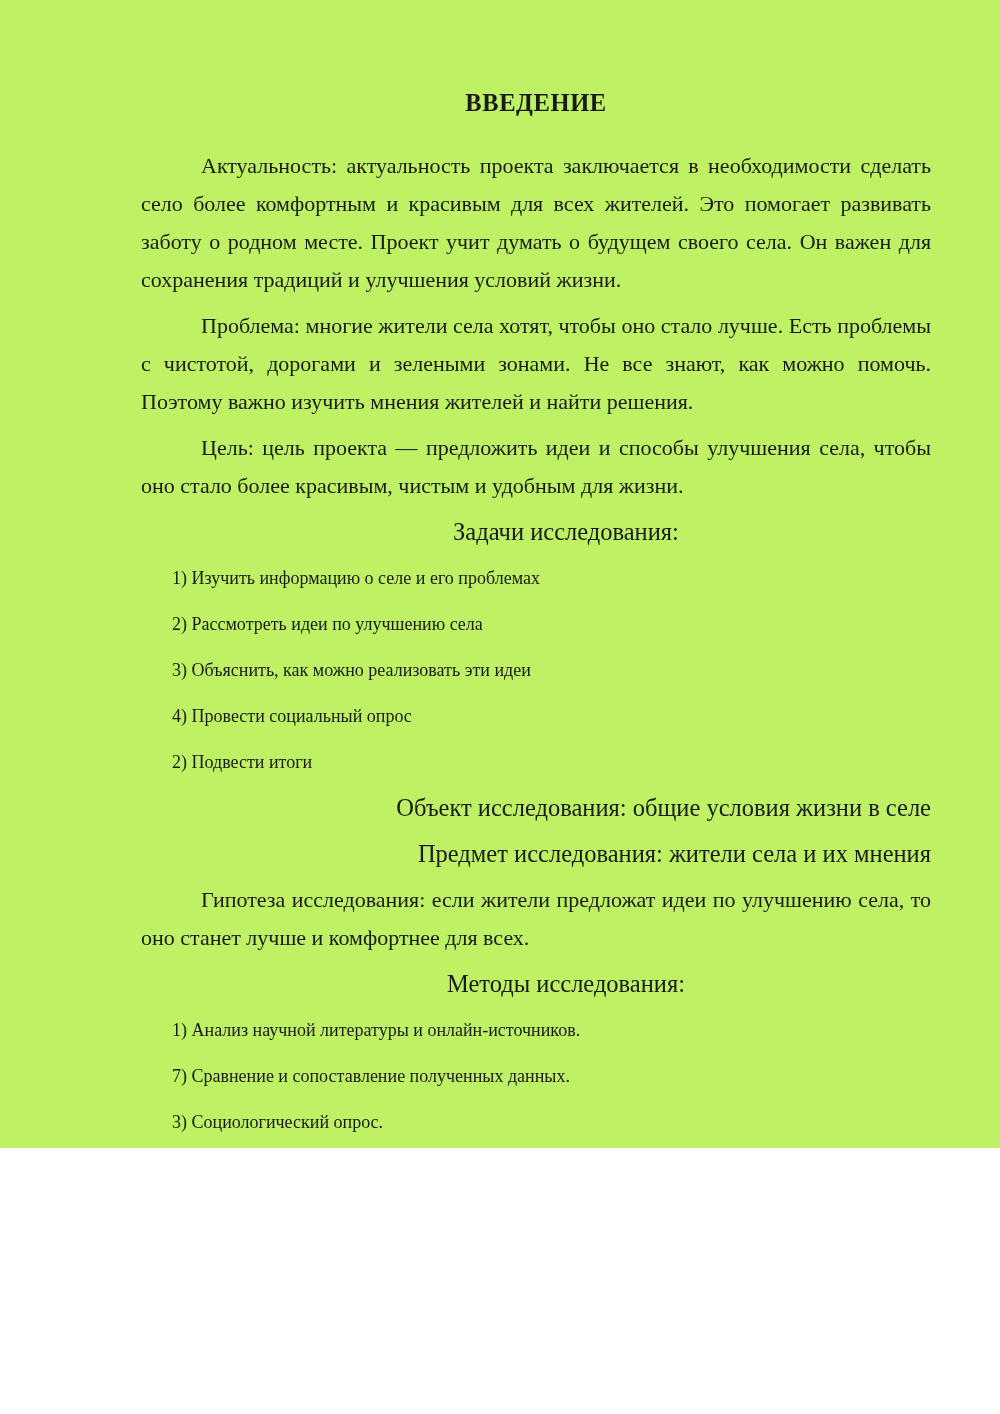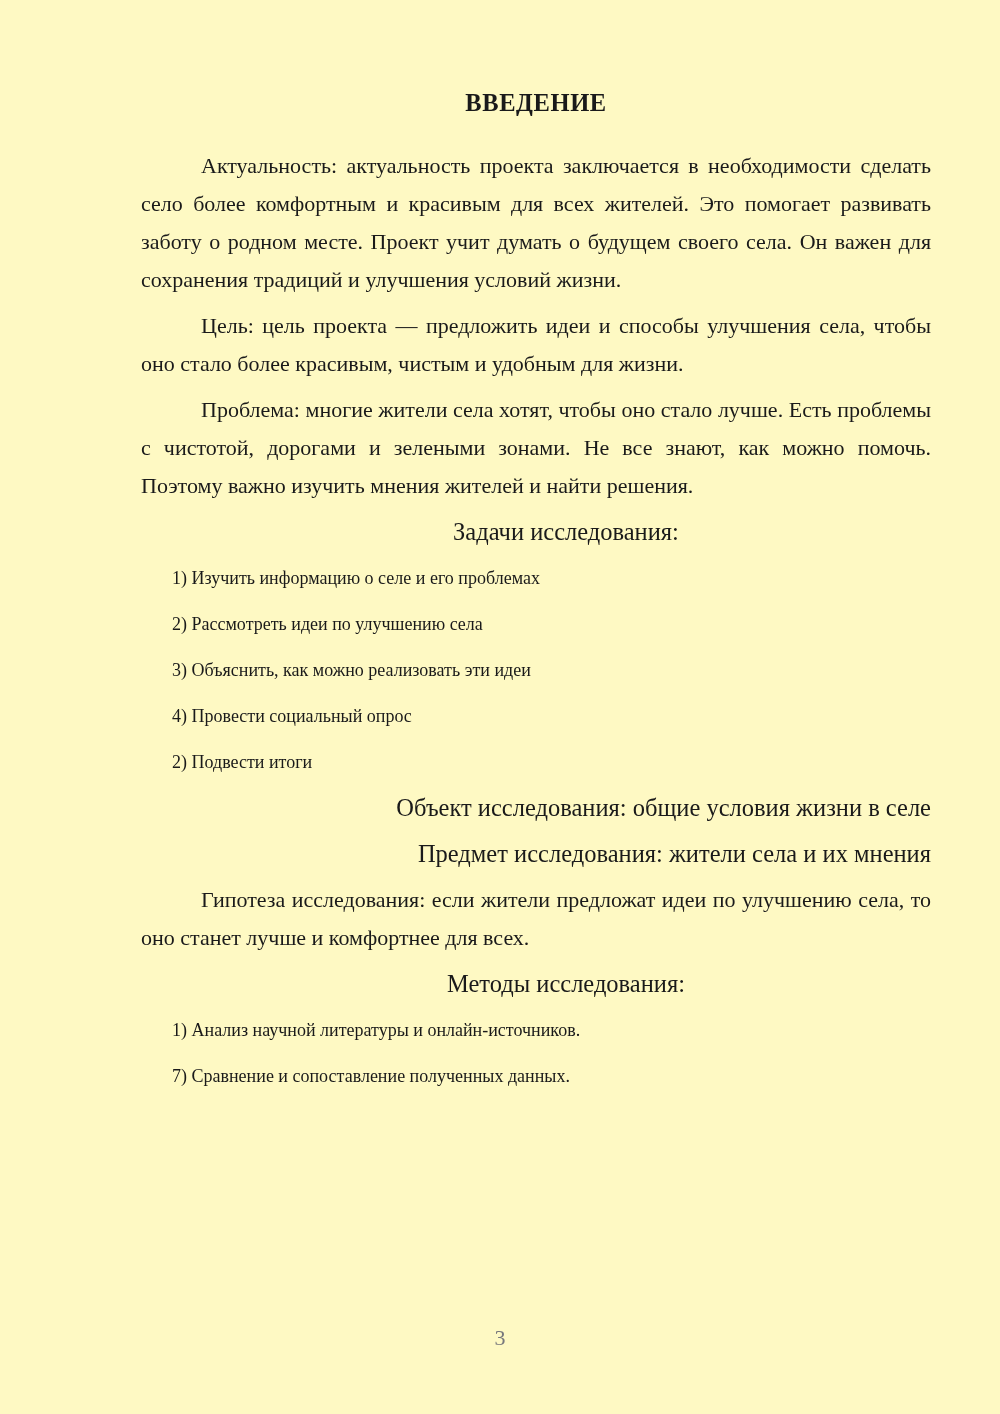--- a/index.html
+++ b/index.html
@@ -7,22 +7,22 @@
     padding: 0;
     background: #ffffff;
   }
   body {
     font-family: "Liberation Serif", "DejaVu Serif", serif;
     color: #1a1a1a;
   }
   .page {
     position: relative;
     width: 1000px;
-    height: 1414px;
-    background: #fef9c3;
+    height: 1148px;
+    background: #bef264;
     overflow: hidden;
     box-sizing: border-box;
   }
   .content {
     position: absolute;
     left: 141px;
     top: 88px;
     width: 790px;
   }
   .doc-title {
@@ -84,23 +84,23 @@
 <body>
 
 <div class="page">
 
   <div class="content">
 
     <h1 class="doc-title">ВВЕДЕНИЕ</h1>
 
     <p class="para">Актуальность: актуальность проекта заключается в необходимости сделать село более комфортным и красивым для всех жителей. Это помогает развивать заботу о родном месте. Проект учит думать о будущем своего села. Он важен для сохранения традиций и улучшения условий жизни.</p>
 
+    <p class="para">Проблема: многие жители села хотят, чтобы оно стало лучше. Есть проблемы с чистотой, дорогами и зелеными зонами. Не все знают, как можно помочь. Поэтому важно изучить мнения жителей и найти решения.</p>
+
     <p class="para">Цель: цель проекта — предложить идеи и способы улучшения села, чтобы оно стало более красивым, чистым и удобным для жизни.</p>
-
-    <p class="para">Проблема: многие жители села хотят, чтобы оно стало лучше. Есть проблемы с чистотой, дорогами и зелеными зонами. Не все знают, как можно помочь. Поэтому важно изучить мнения жителей и найти решения.</p>
 
     <p class="lead-line">Задачи исследования:</p>
 
     <ul class="list">
       <li class="list-item">1) Изучить информацию о селе и его проблемах</li>
       <li class="list-item">2) Рассмотреть идеи по улучшению села</li>
       <li class="list-item">3) Объяснить, как можно реализовать эти идеи</li>
       <li class="list-item">4) Провести социальный опрос</li>
       <li class="list-item">2) Подвести итоги</li>
     </ul>
@@ -109,19 +109,20 @@
 
     <p class="indent-line">Предмет исследования: жители села и их мнения</p>
 
     <p class="para">Гипотеза исследования: если жители предложат идеи по улучшению села, то оно станет лучше и комфортнее для всех.</p>
 
     <p class="lead-line">Методы исследования:</p>
 
     <ul class="list">
       <li class="list-item">1) Анализ научной литературы и онлайн-источников.</li>
       <li class="list-item">7) Сравнение и сопоставление полученных данных.</li>
+      <li class="list-item">3) Социологический опрос.</li>
     </ul>
 
   </div>
 
   <div class="page-number">3</div>
 
 </div>
 
 </body></html>

